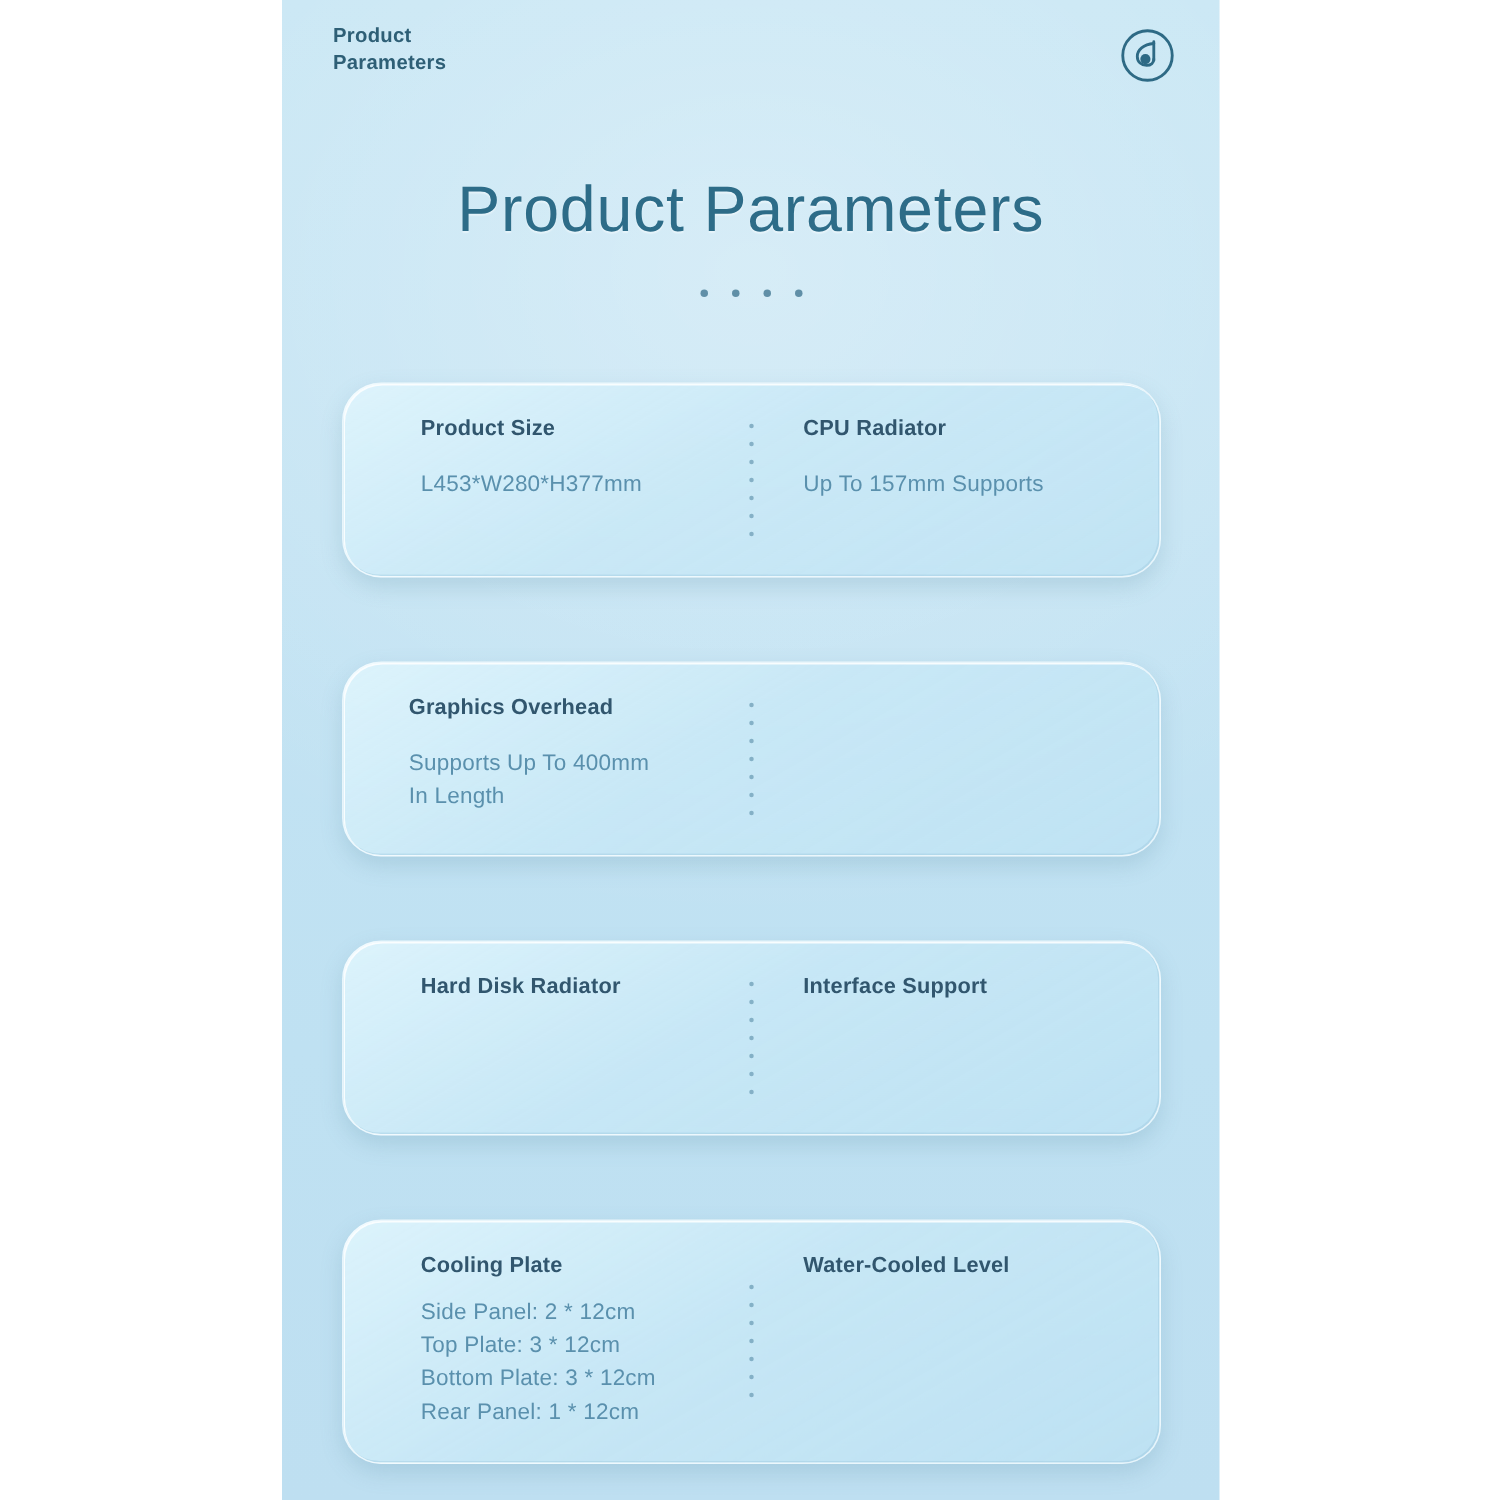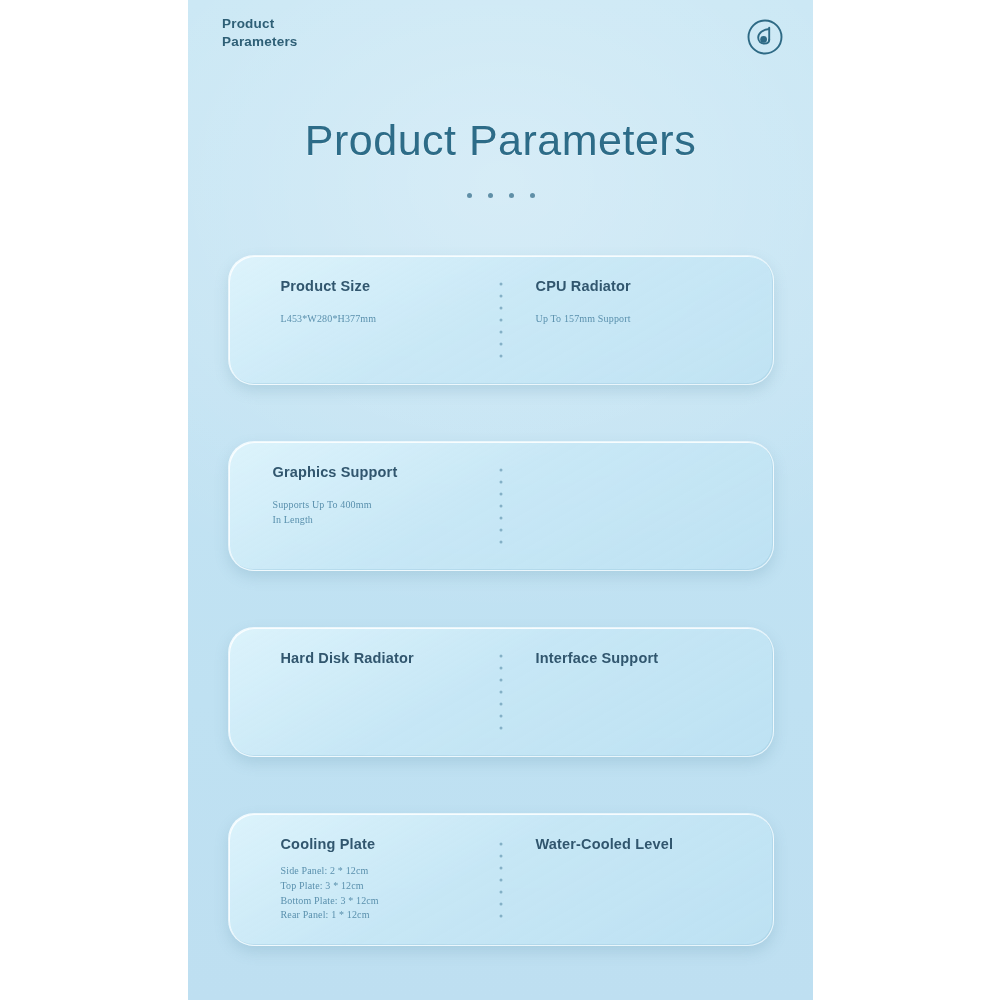--- a/index.html
+++ b/index.html
@@ -139,27 +139,26 @@
 
   .spec-label {
     font-size: 14.5px;
     font-weight: bold;
     color: #31566e;
     letter-spacing: 0.15px;
     margin-bottom: 18px;
     white-space: pre-line;
   }
   .spec-value {
-    font-size: 10px;
+    font-size: 15px;
     font-weight: normal;
     color: #5a90ad;
     line-height: 1.45;
     letter-spacing: 0.15px;
     white-space: pre-line;
-    font-family: Liberation Serif, serif;
   }
 
   
   .card.dense .spec-label { margin-bottom: 12px; }
   .card.dense .spec-value { line-height: 1.48; }
 
   
   .divider {
     position: absolute;
     left: 50%;
@@ -220,36 +219,36 @@
           <i></i>
             <i></i>
             <i></i>
             <i></i>
             <i></i>
             <i></i>
             <i></i>
         </div>
         <div class="card-col right">
           <div class="spec-label">CPU Radiator</div>
-          <div class="spec-value">Up To 157mm Support</div>
+          <div class="spec-value">Up To 157mm Supports</div>
         </div>
       </div>
 
       <div class="card">
         <div class="divider">
           <i></i>
             <i></i>
             <i></i>
             <i></i>
             <i></i>
             <i></i>
             <i></i>
         </div>
         <div class="card-col right">
-          <div class="spec-label">Graphics Support</div>
+          <div class="spec-label">Graphics Overhead</div>
           <div class="spec-value">Supports Up To 400mm
 In Length</div>
         </div>
       </div>
 
       <div class="card">
         <div class="card-col left">
           <div class="spec-label">Hard Disk Radiator</div>
         </div>
         <div class="divider">

